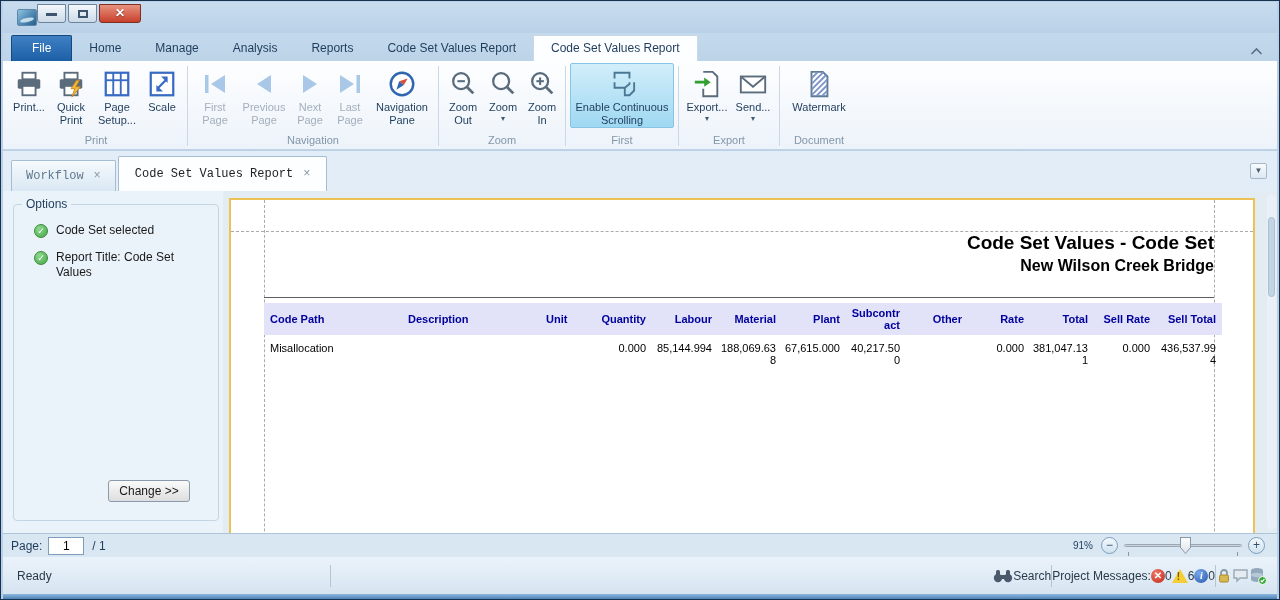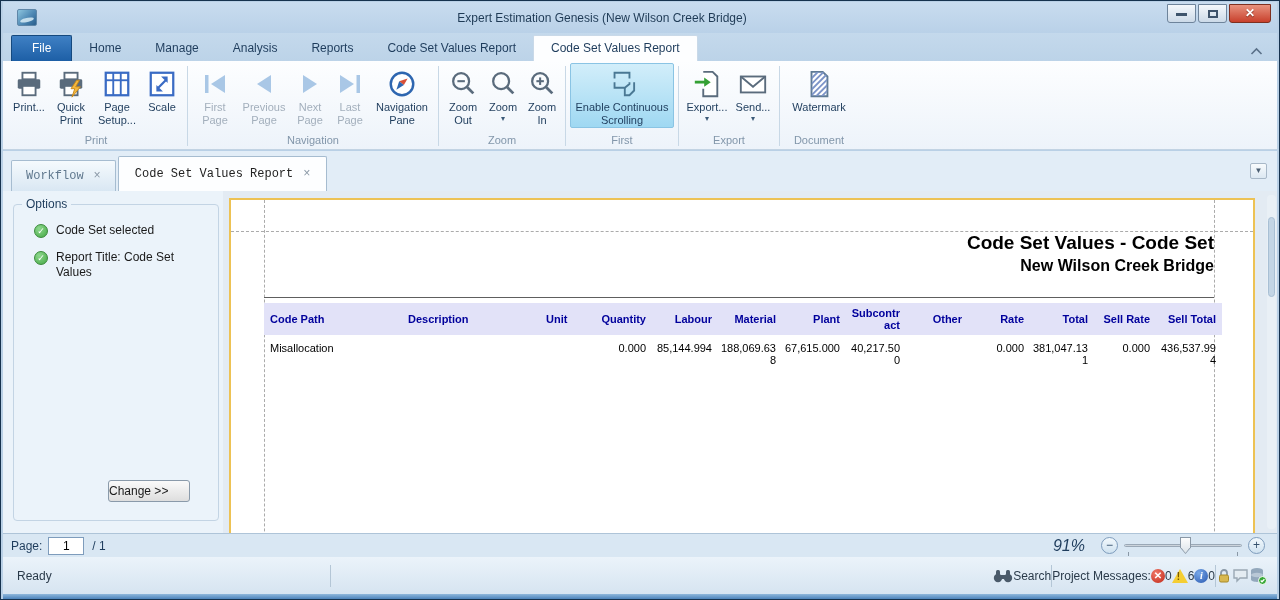--- a/index.html
+++ b/index.html
@@ -56,21 +56,21 @@
 
   
   .main { position:absolute; left:2px; right:2px; top:190px; height:342px; display:flex; }
   .options-panel { width:220px; background:#EBF3FA; position:relative; }
   .optbox { position:absolute; left:10px; top:6px; right:4px; bottom:12px; border:1px solid #C3D4E4; border-radius:4px; }
   .optbox legend { font-size:12px; color:#1E3C5C; margin-left:8px; padding:0 4px; }
   .optitem { display:flex; gap:8px; margin:12px 8px 0 20px; font-size:12px; color:#1A1A1A; line-height:15px; }
   .chk { flex:0 0 14px; width:14px; height:14px; border-radius:50%; background:radial-gradient(circle at 35% 30%,#8ED88E,#44A844);
     border:1px solid #3A8A3A; color:#fff; font-size:9px; line-height:13px; text-align:center; margin-top:1px; }
   .change-btn { position:absolute; right:28px; bottom:18px; width:82px; height:22px; border:1px solid #8A9AAA; border-radius:3px;
-    background:linear-gradient(#FAFAFA,#DEDEDE); font-size:12px; color:#1A1A1A; text-align:left; line-height:20px; }
+    background:linear-gradient(#FAFAFA,#DEDEDE); font-size:12px; color:#1A1A1A; text-align:center; line-height:20px; }
 
   .viewer { flex:1; background:#E3EBF3; position:relative; overflow:hidden; }
   .page { position:absolute; left:6px; top:7px; width:1026px; height:420px; background:#fff; border:2px solid #EDC254; overflow:hidden; }
   .guide-v1,.guide-v2 { position:absolute; top:0; bottom:0; width:0; border-left:1px dashed #ABABAB; }
   .guide-v1 { left:33px; } .guide-v2 { left:983px; }
   .guide-h1 { position:absolute; left:0; right:0; top:31px; height:0; border-top:1px dashed #ABABAB; }
   .rep-titles { position:absolute; top:32px; left:33px; width:950px; text-align:right; color:#000; }
   .rep-title { font-size:19px; font-weight:bold; }
   .rep-subtitle { font-size:16px; font-weight:bold; margin-top:3px; }
   .rep-table-wrap { position:absolute; left:33px; top:97px; width:950px; }
@@ -85,21 +85,21 @@
   .vscroll { position:absolute; right:1px; top:4px; bottom:4px; width:9px; background:#E9F0F6; border-radius:4px; }
   .vthumb { position:absolute; left:1px; right:1px; top:22px; height:80px; background:#C3D5E5; border:1px solid #A8BFD4; border-radius:4px; }
 
   
   .pagebar { position:absolute; left:2px; right:2px; top:532px; height:24px; background:#D9E7F3; border-top:1px solid #AEC4D8;
     display:flex; align-items:center; font-size:12px; color:#1E3C5C; }
   .pagebar .plabel { margin-left:8px; }
   .pagebar input { width:36px; height:18px; margin-left:6px; border:1px solid #7E9CBC; text-align:center; font-size:12px; font-family:"Liberation Sans",sans-serif; }
   .pagebar .ptotal { margin-left:8px; }
   .zoomctl { margin-left:auto; display:flex; align-items:center; margin-right:12px; }
-  .zpct { font-size:16px; color:#1E3C5C; margin-right:16px;font-style:italic; }
+  .zpct { font-size:10px; color:#1E3C5C; margin-right:8px; }
   .zbtn { width:17px; height:17px; border-radius:50%; border:1px solid #7E9CBC; background:linear-gradient(#F2F8FC,#CFE2F0);
     font-size:12px; line-height:14px; text-align:center; color:#34506C; }
   .ztrack { position:relative; width:118px; height:17px; margin:0 6px; }
   .ztrack .line { position:absolute; left:0; right:0; top:7px; height:3px; background:linear-gradient(#AEB8C2,#E8EEF4); border:1px solid #9AA8B6; border-radius:2px; }
   .ztick1,.ztick2 { position:absolute; bottom:-2px; width:1px; height:4px; background:#8A98A6; }
   .ztick1 { left:4px; } .ztick2 { right:4px; }
   .zthumb { position:absolute; left:56px; top:0; width:11px; height:17px;
     clip-path:polygon(0 0,100% 0,100% 62%,50% 100%,0 62%); background:#8A98A6; }
   .zthumb:after { content:""; position:absolute; left:1px; top:1px; right:1px; bottom:1px;
     clip-path:polygon(0 0,100% 0,100% 62%,50% 100%,0 62%); background:linear-gradient(#FDFDFD,#DCE4EA); }
@@ -122,21 +122,20 @@
 
   svg { display:block; }
 </style>
 </head>
 <body>
 
 <div class="win">
 
   <div class="titlebar">
     <div class="app-icon"></div>
-    <div class="title-text">Expert Estimation Genesis (New Wilson Creek Bridge)</div>
     <div class="win-controls">
       <div class="wbtn">
           <div class="min-glyph"></div>
         </div>
       <div class="wbtn">
           <div class="res-glyph"></div>
         </div>
       <div class="wbtn close">
           <div class="x-glyph">✕</div>
         </div>

